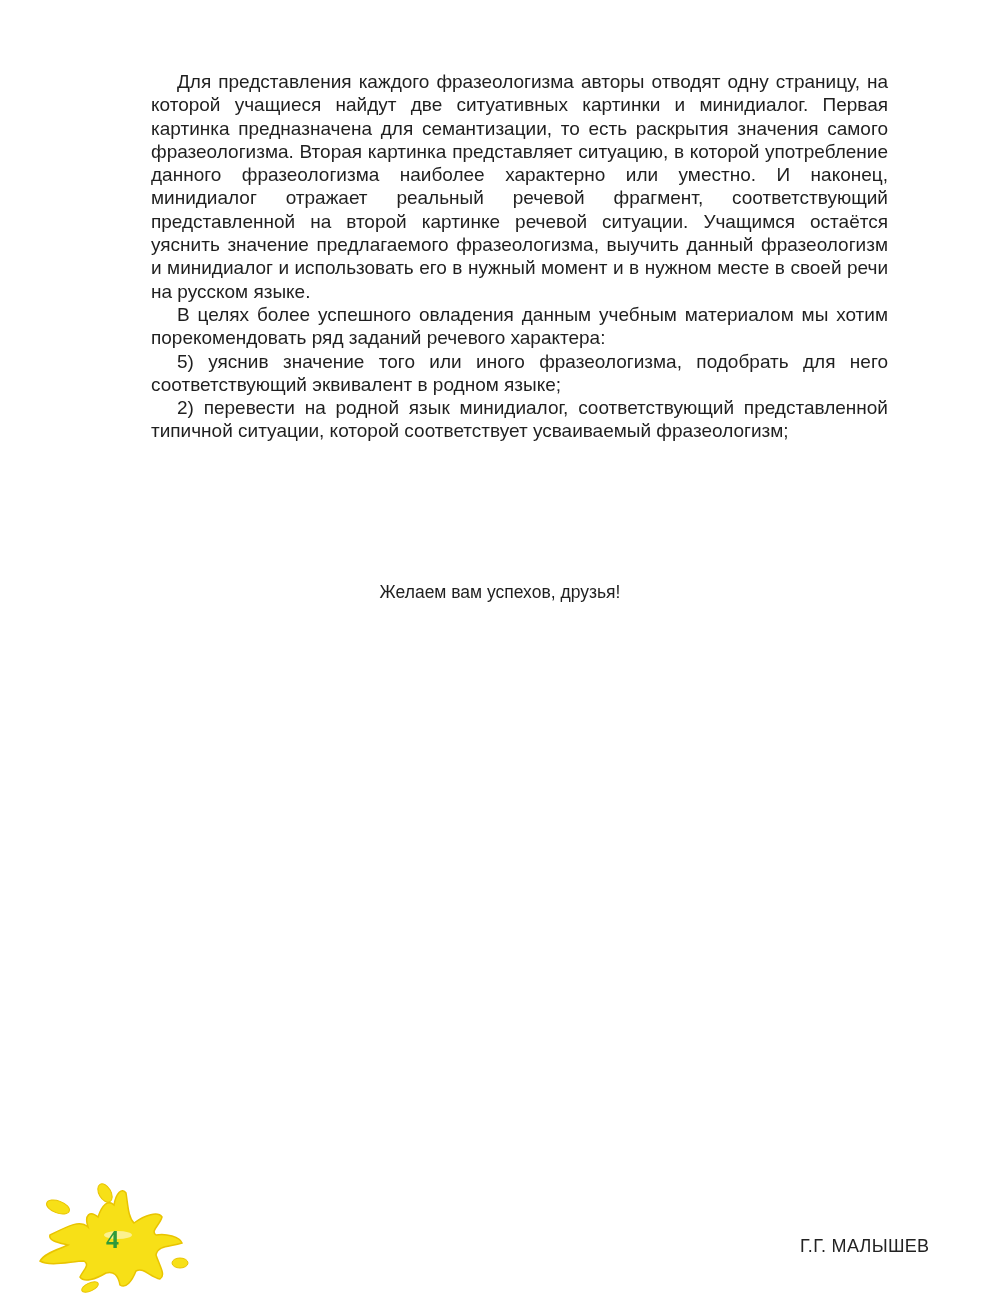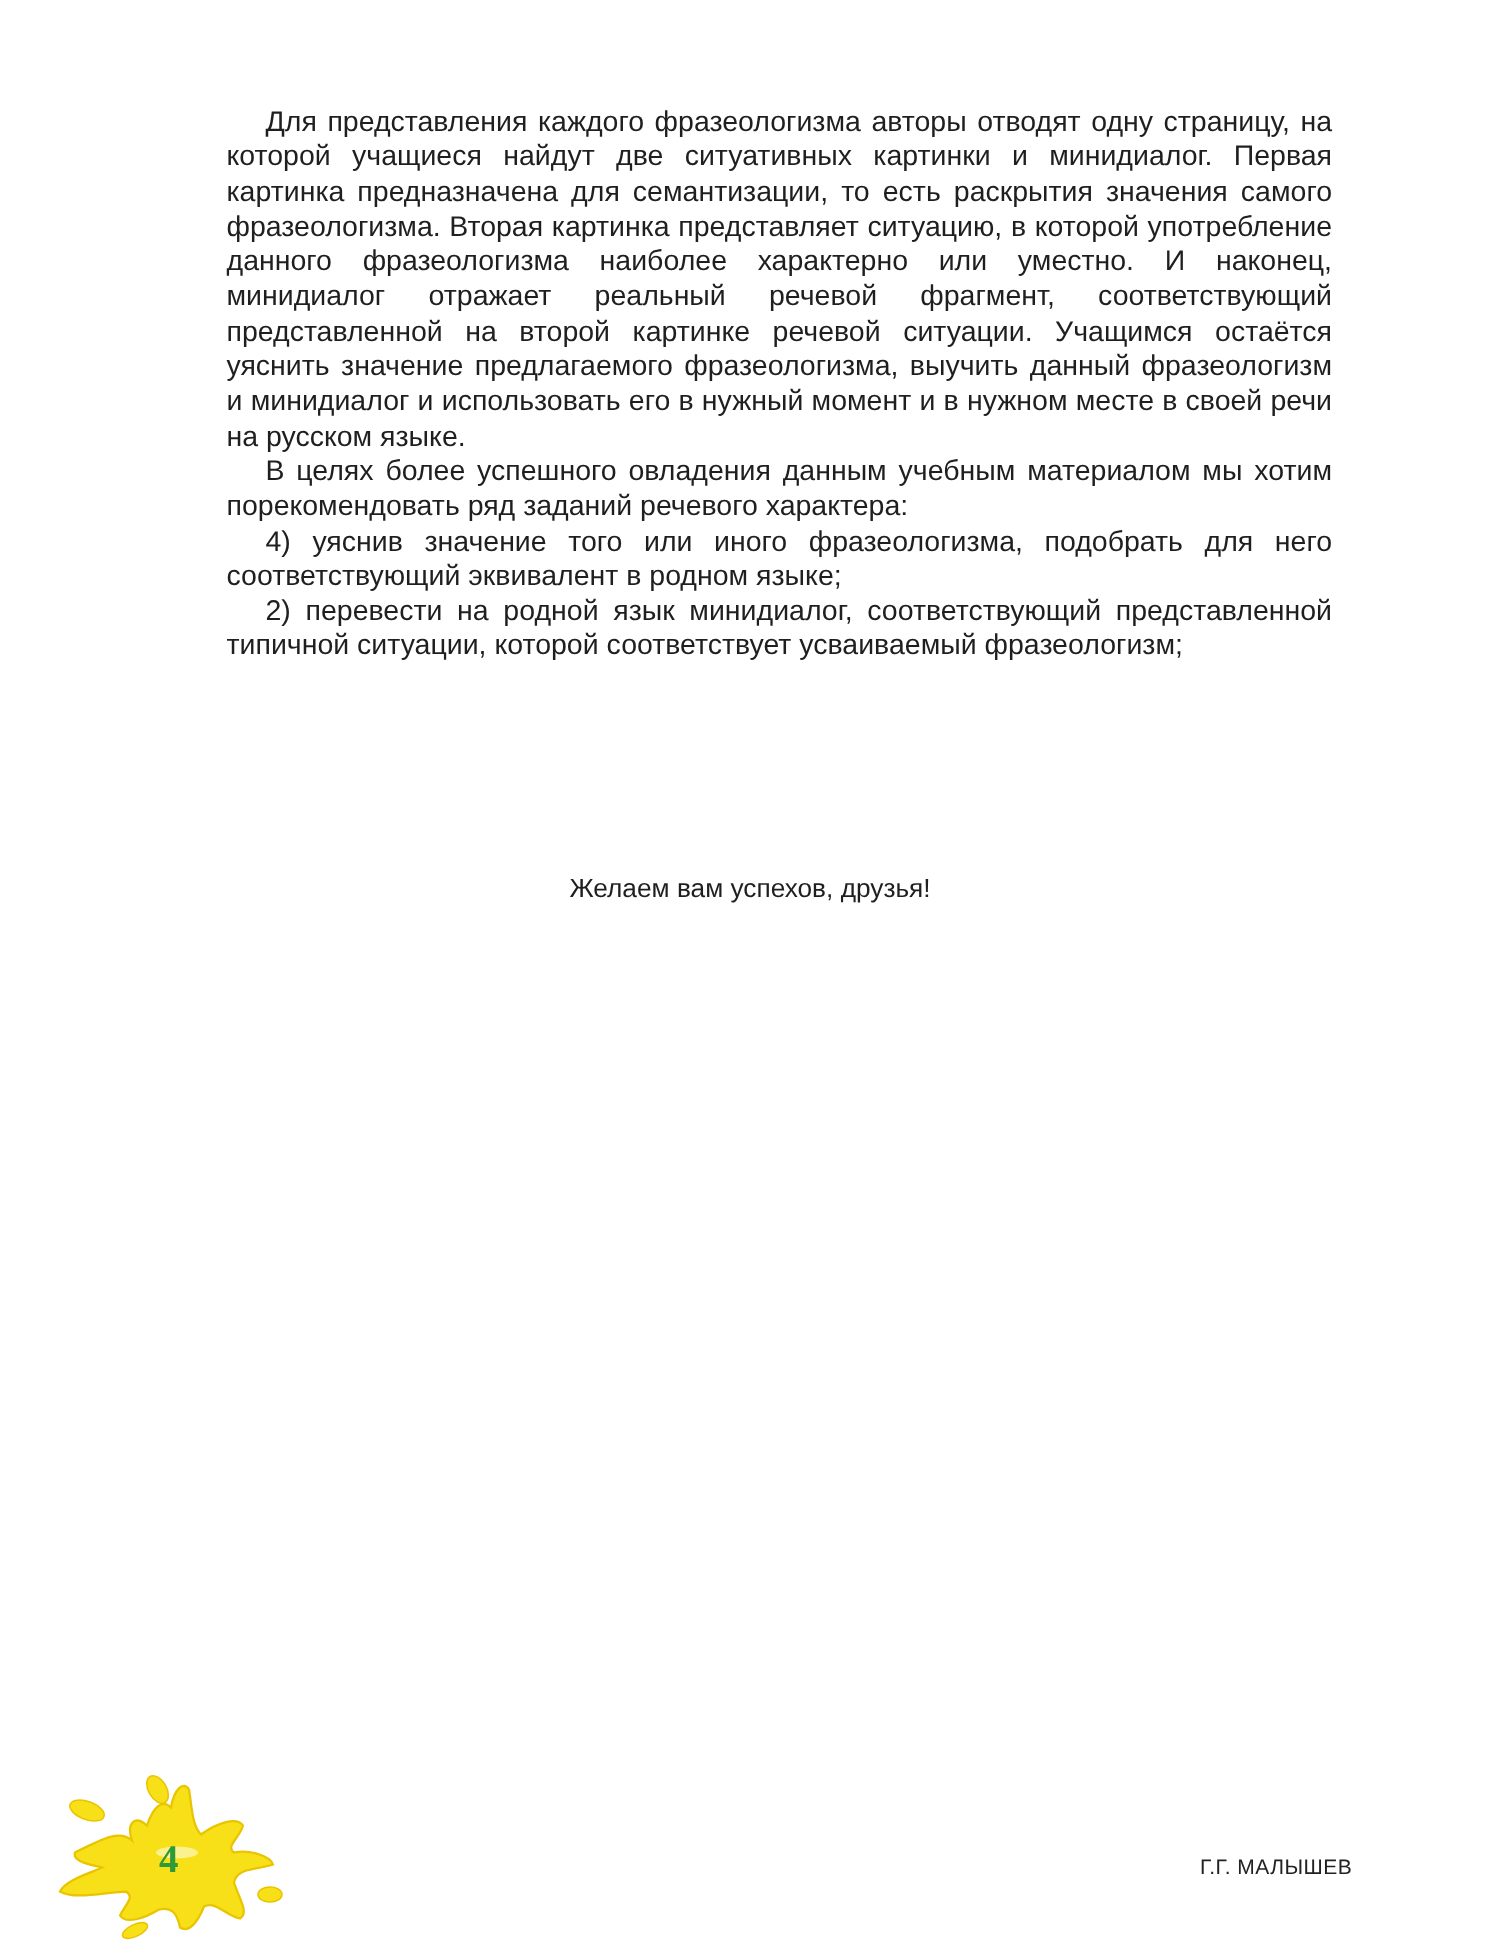--- a/index.html
+++ b/index.html
@@ -14,30 +14,30 @@
       position: absolute; left: 0; top: 582px; width: 1000px; text-align: center;
       font-family: "Liberation Sans", sans-serif; font-size: 17.5px; color: #1f1f1f;
     }
     .splash { position: absolute; left: 10px; top: 1175px; width: 210px; height: 125px; }
     .page-num {
       position: absolute; left: 106px; top: 1225px; font-family: "Liberation Serif", serif;
       font-weight: bold; font-size: 26px; color: #2e9a3a;
     }
     .author {
       position: absolute; left: 800px; top: 1236px;
-      font-family: "Liberation Sans", sans-serif; font-size: 14px; color: #222; letter-spacing: 0.3px;
+      font-family: "Liberation Sans", sans-serif; font-size: 18px; color: #222; letter-spacing: 0.3px;
     }
   </style>
 </head>
 <body>
 
 <div class="content">
   <p>Для представления каждого фразеологизма авторы отводят одну страницу, на которой учащиеся найдут две ситуативных картинки и минидиалог. Первая картинка предназначена для семантизации, то есть раскрытия значения самого фразеологизма. Вторая картинка представляет ситуацию, в которой употребление данного фразеологизма наиболее характерно или уместно. И наконец, минидиалог отражает реальный речевой фрагмент, соответствующий представленной на второй картинке речевой ситуации. Учащимся остаётся уяснить значение предлагаемого фразеологизма, выучить данный фразеологизм и минидиалог и использовать его в нужный момент и в нужном месте в своей речи на русском языке.</p>
   <p>В целях более успешного овладения данным учебным материалом мы хотим порекомендовать ряд заданий речевого характера:</p>
-  <p>4) уяснив значение того или иного фразеологизма, подобрать для него соответствующий эквивалент в родном языке;</p>
+  <p>5) уяснив значение того или иного фразеологизма, подобрать для него соответствующий эквивалент в родном языке;</p>
   <p>2) перевести на родной язык минидиалог, соответствующий представленной типичной ситуации, которой соответствует усваиваемый фразеологизм;</p>
 </div>
 
 <div class="wish">Желаем вам успехов, друзья!</div>
 
 <svg class="splash" viewBox="0 0 210 125">
   <path d="M40 60 C60 50 70 45 78 52 C74 40 80 35 88 42 C92 30 98 24 104 30 C106 18 112 12 116 18 C118 30 118 42 124 48 C135 40 148 36 152 42 C150 50 140 56 146 60 C156 58 170 62 172 68 C160 72 148 70 146 80 C150 92 156 100 150 104 C140 102 134 92 126 96 C122 106 116 114 110 110 C108 100 104 96 96 98 C86 104 74 108 70 102 C74 94 80 90 74 86 C62 86 40 92 30 86 C34 78 50 74 58 70 C50 68 38 66 40 60 Z" fill="#f7e017" stroke="#e9c400" stroke-width="1.5"></path>
   <ellipse cx="48" cy="32" rx="12" ry="6" fill="#f7e017" stroke="#e9c400" transform="rotate(20 48 32)"></ellipse>
   <ellipse cx="95" cy="18" rx="6" ry="10" fill="#f7e017" stroke="#e9c400" transform="rotate(-30 95 18)"></ellipse>
   <ellipse cx="170" cy="88" rx="8" ry="5" fill="#f7e017" stroke="#e9c400"></ellipse>

